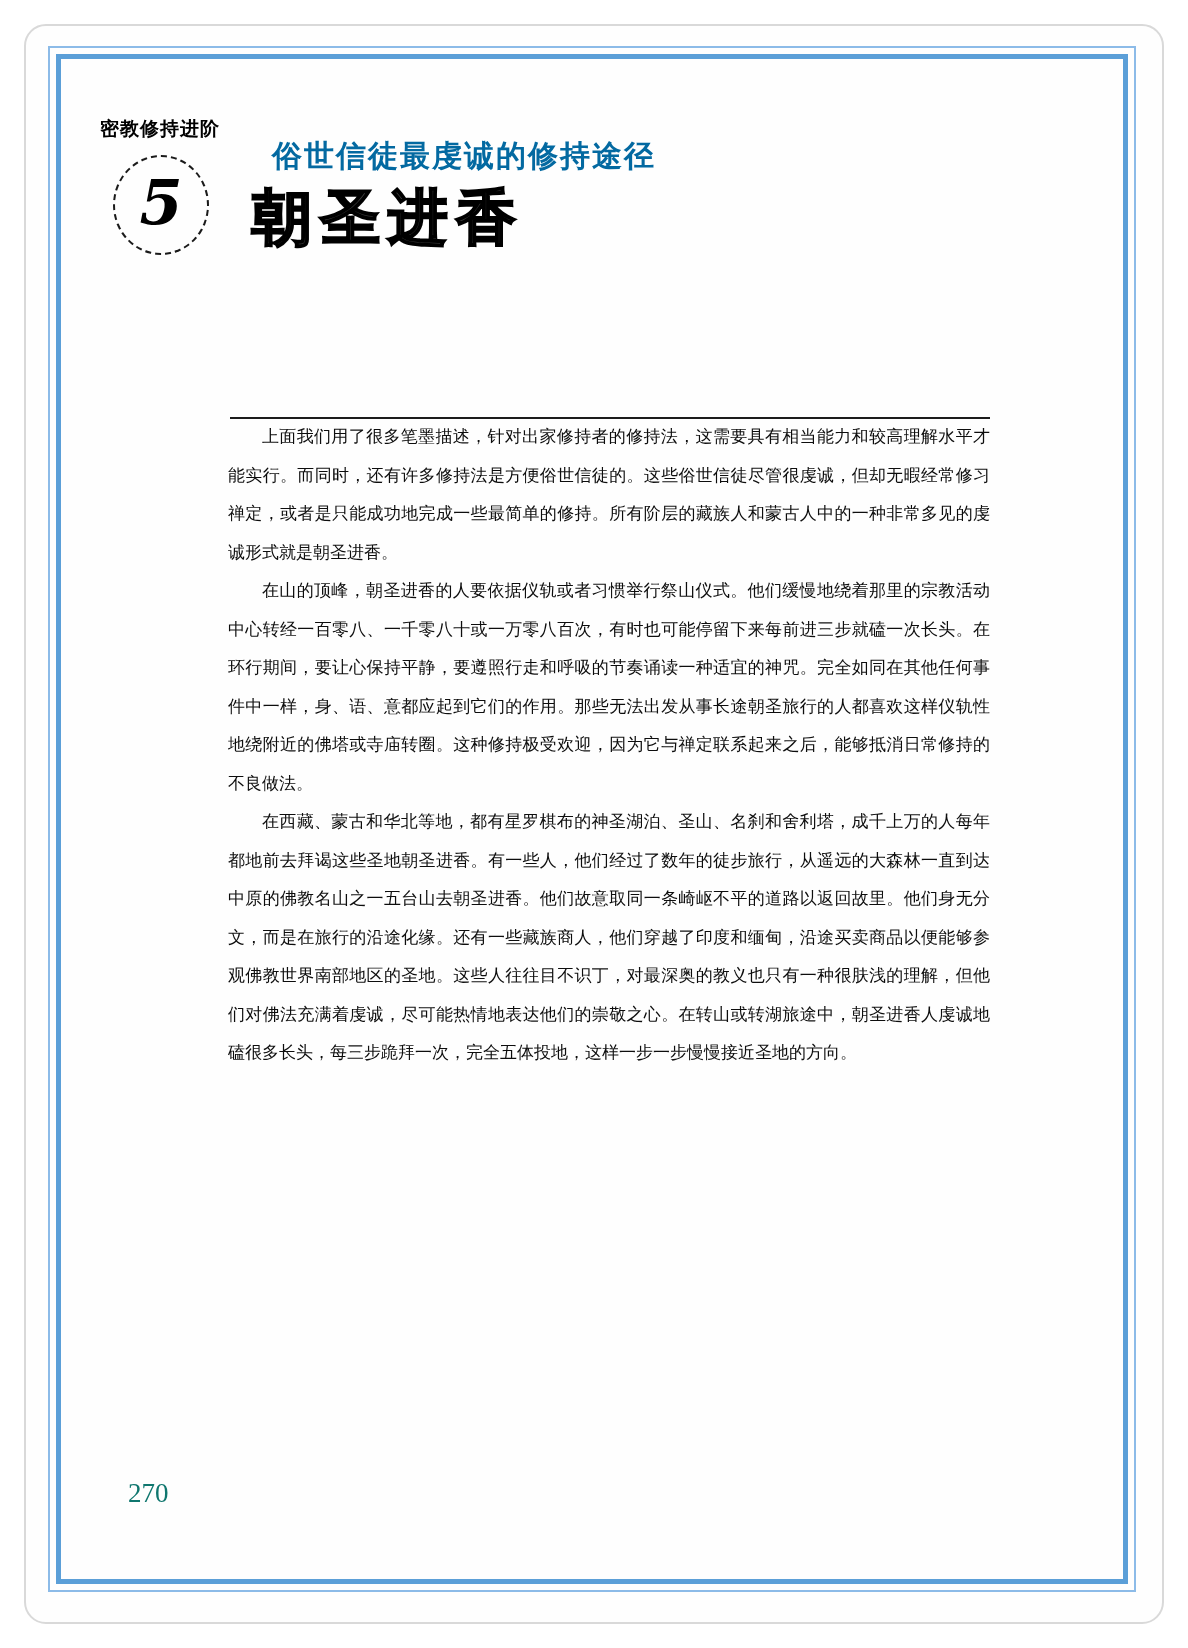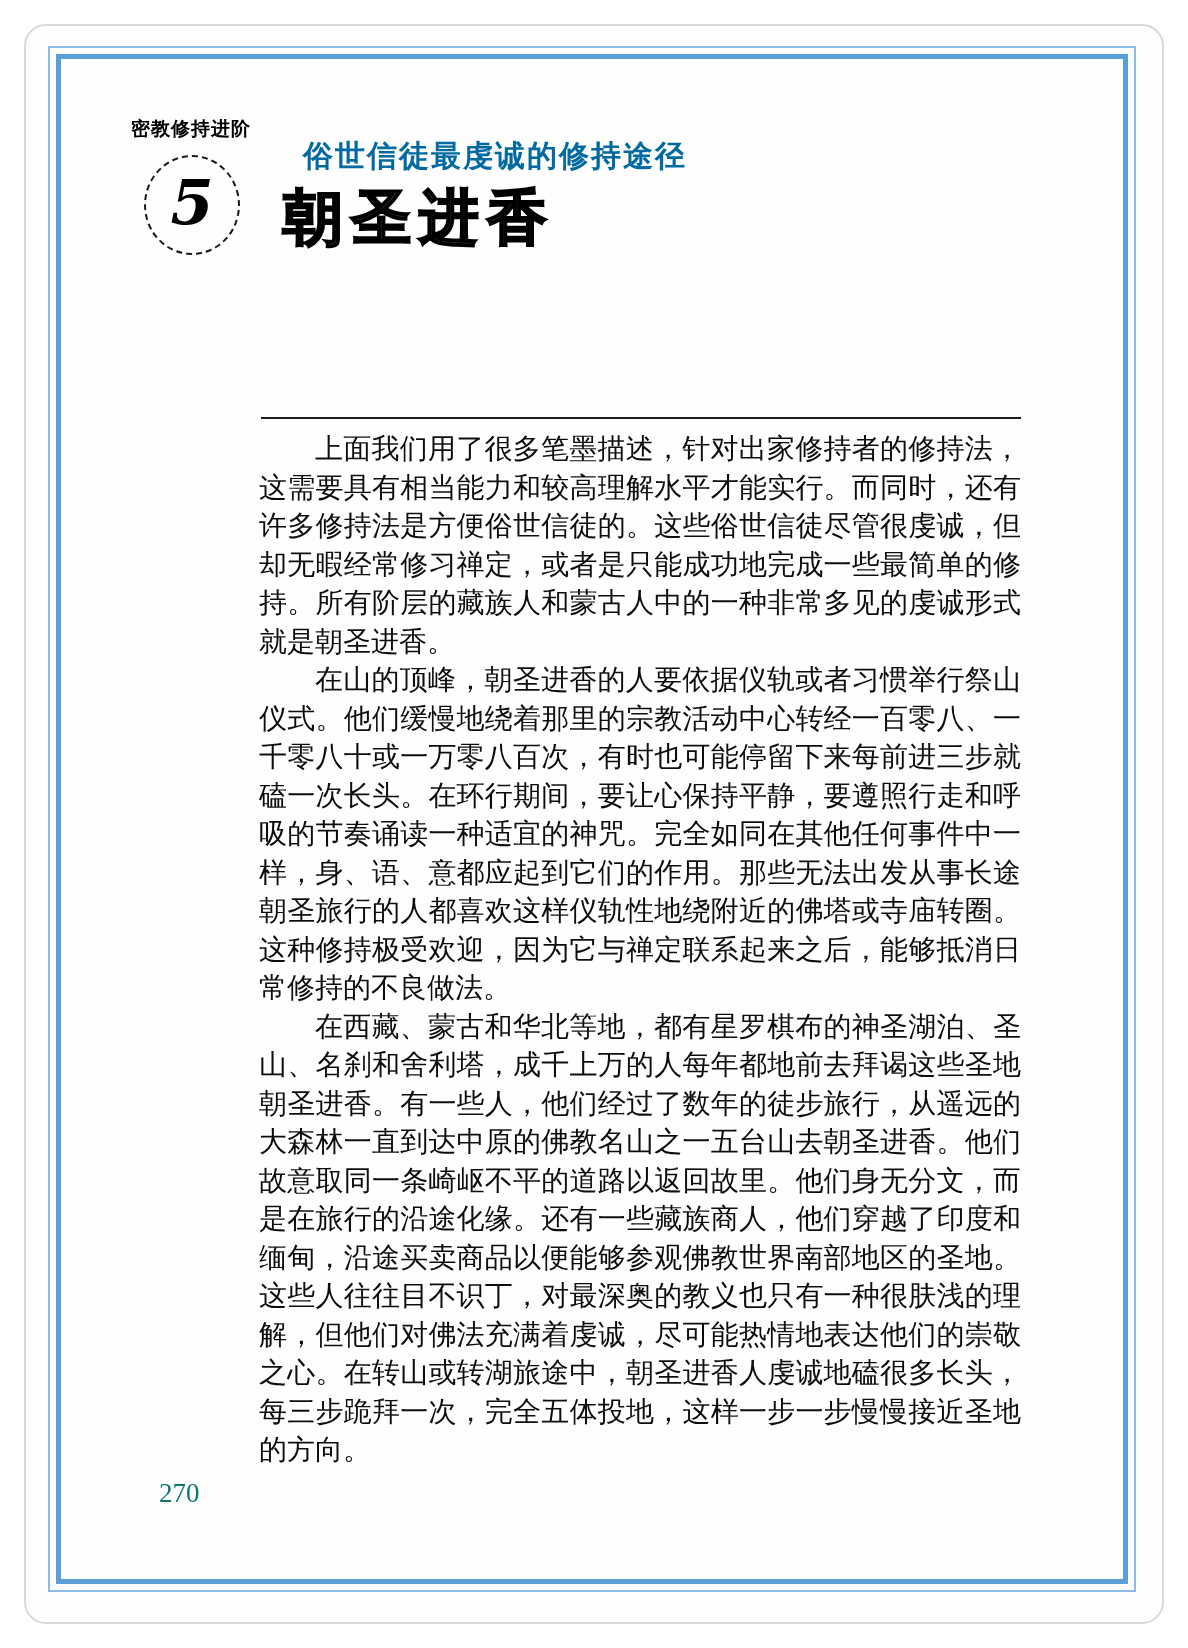--- a/index.html
+++ b/index.html
@@ -17,21 +17,21 @@
   }
   
   .frame-outer{
     position:absolute;left:48px;top:46px;right:52px;bottom:56px;
     border:2px solid #8cbbe8;
   }
   .frame-inner{
     position:absolute;left:56px;top:54px;right:60px;bottom:64px;
     border:5px solid #5b9fd8;
   }
-  .content{position:absolute;inset:0;margin-left:31px;}
+  .content{position:absolute;inset:0;}
 
   .chapter-label{
     position:absolute;left:100px;top:116px;
     font-family:"Liberation Sans",sans-serif;
     font-weight:bold;font-size:19px;letter-spacing:1px;color:#000;
   }
   .chapter-circle{
     position:absolute;left:113px;top:155px;
     width:92px;height:96px;border:2.5px dashed #1a1a1a;border-radius:50%;
     display:flex;align-items:center;justify-content:center;
@@ -56,22 +56,22 @@
     position:absolute;left:230px;top:296px;width:758px;
     font-family:"DejaVu Serif",serif;
     font-size:20px;line-height:35px;color:#1a1a1a;
     text-align:justify;
   }
   .divider{
     position:absolute;left:230px;top:417px;width:760px;height:0;
     border-top:2.5px solid #1c1c1c;
   }
   .body-text{
-    position:absolute;left:228px;top:430px;width:762px;
-    font-size:28px;line-height:38.5px;color:#0d0d0d;
+    position:absolute;left:228px;top:418px;width:762px;
+    font-size:17px;line-height:38.5px;color:#0d0d0d;
     text-align:justify;
   }
   .body-text p{margin:0;text-indent:2em;}
   .page-number{
     position:absolute;left:128px;top:1478px;
     font-family:"Liberation Serif",serif;
     font-size:27px;color:#0f766e;
   }
 </style>
 </head>

